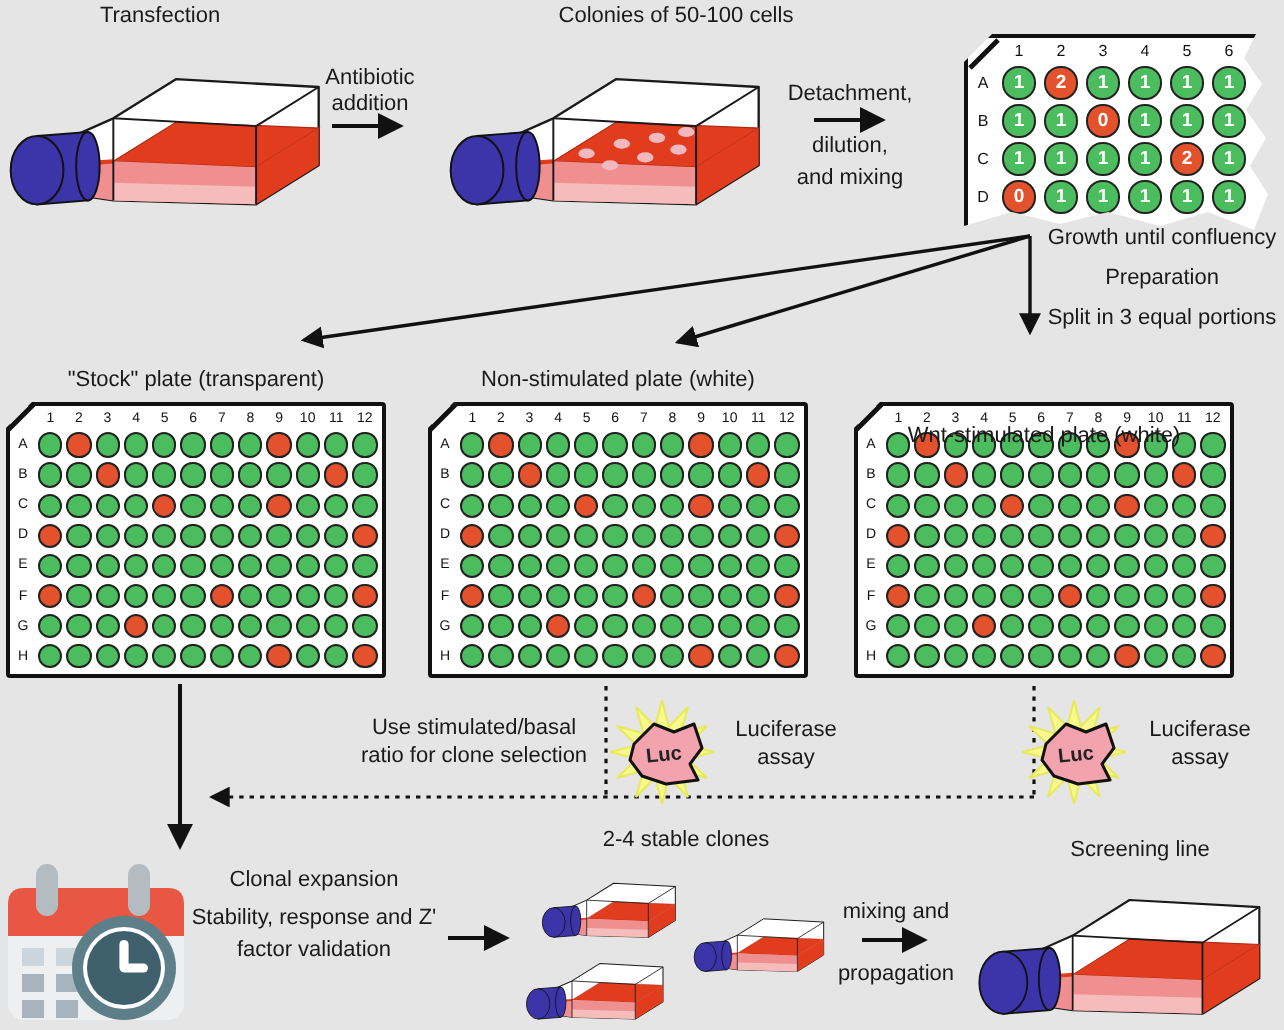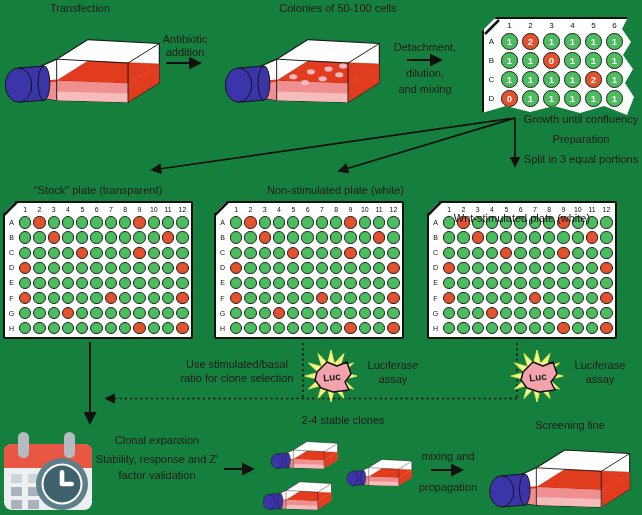--- a/index.html
+++ b/index.html
@@ -1,17 +1,17 @@
 <!DOCTYPE html>
 <html style="--well-green: #4cbd5e; --well-red: #e4512d; --liquid-dark: #e23c1e; --liquid-mid: #ef8f8f; --liquid-light: #f6bcbc; --colony-pink: #f2b8c0; --cap-blue: #3c35a9; --luc-pink: #f2a3ad; --luc-yellow: #f6f98c; --luc-yellow-edge: #e9e95a; --cal-red: #e85744; --cal-body: #edeff1; --cal-peg: #b4bcc2; --cal-sq-light: #ccd5db; --cal-sq-dark: #a8b4bd; --clock-ring: #5d7f8a; --clock-face: #3f616e; --line-black: #111111;"><head>
 <meta charset="utf-8">
 <style>
   html,body{margin:0;padding:0;background:#fff;}
   #canvas{
-    position:relative;width:642px;height:515px;overflow:hidden;background:#15803d;
+    position:relative;width:642px;height:515px;overflow:hidden;background:#e5e5e5;
     font-family:"Liberation Sans",sans-serif;color:#1a1a1a;
   }
   .txt{position:absolute;font-size:11px;line-height:13px;text-align:center;z-index:3;white-space:nowrap;}
   #arrow-overlay{position:absolute;left:0;top:0;z-index:1;}
   .flask{position:absolute;z-index:2;}
   .lucicon{position:absolute;z-index:2;}
   
   .plate-wrap{position:absolute;z-index:2;}
   .plate96{
     position:relative;width:190px;height:138px;background:#fff;border:2.5px solid #111;
@@ -234,21 +234,21 @@
     <svg class="notch" width="20" height="20">
         <line x1="1" y1="15" x2="15" y2="1" stroke="#111" stroke-width="2.5"></line>
       </svg>
   </div>
 
   <div class="txt" style="left:520px;top:113px;width:122px;">Growth until confluency</div>
   <div class="txt" style="left:520px;top:133px;width:122px;">Preparation</div>
   <div class="txt" style="left:520px;top:153px;width:122px;">Split in 3 equal portions</div>
 
   <div class="txt" style="left:3px;top:184px;width:190px;">"Stock" plate (transparent)</div>
-  <div class="txt" style="left:214px;top:184px;width:190px;text-align:right;">Non-stimulated plate (white)</div>
+  <div class="txt" style="left:214px;top:184px;width:190px;">Non-stimulated plate (white)</div>
   <div class="txt" style="left:427px;top:172px;width:190px;margin-top:40px;">Wnt-stimulated plate (white)</div>
 
   <div class="plate-wrap" style="left:3px;top:201px;">
     <div class="plate96">
         <div class="pcell corner"></div>
         <div class="pcell hdr">1</div>
         <div class="pcell hdr">2</div>
         <div class="pcell hdr">3</div>
         <div class="pcell hdr">4</div>
         <div class="pcell hdr">5</div>

